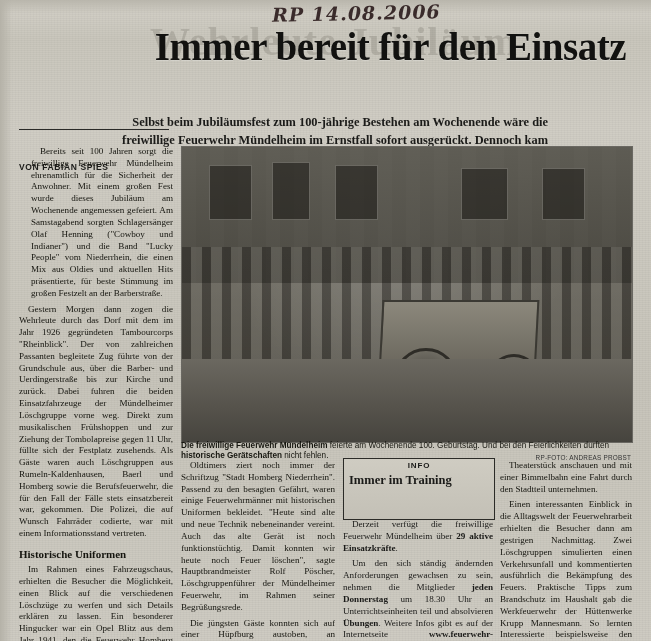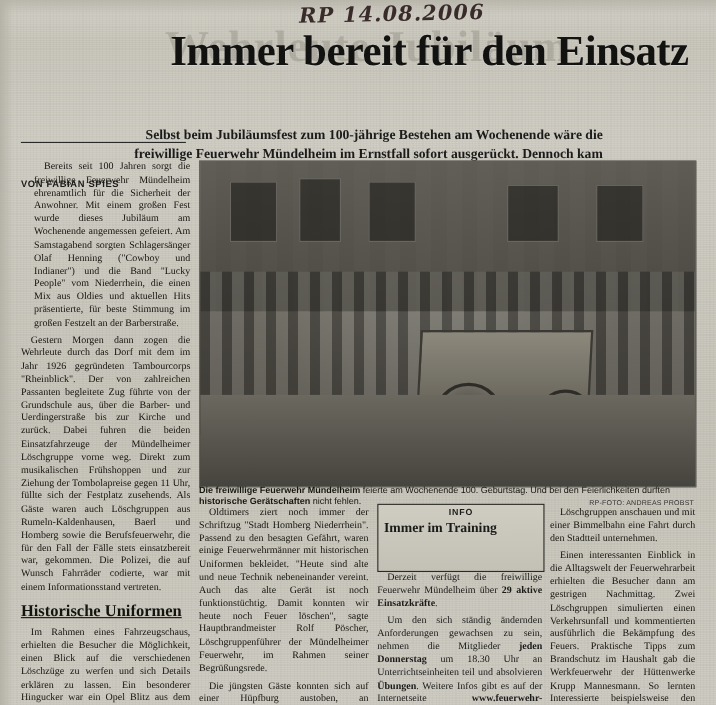--- a/index.html
+++ b/index.html
@@ -71,21 +71,21 @@
     position:absolute;
     font-size:9.1px;
     line-height:1.3;
     text-align:justify;
     color:#15150f;
   }
   .col p{margin:0 0 4px 0;text-indent:9px;}
   .col p.first{text-indent:9px;margin-left:12px;}
   .col h3{
     font-family:"Liberation Serif", serif;
-    font-size:15px;font-weight:bold;margin:7px 0 3px 0;text-indent:0;text-decoration:underline;
+    font-size:11px;font-weight:bold;margin:7px 0 3px 0;text-indent:0;
   }
 
   #col1{left:19px;top:146px;width:154px;height:480px;}
   #col2{left:181px;top:460px;width:154px;height:170px;}
   #col4{left:500px;top:460px;width:132px;height:172px;}
 
   
   .photo-wrap{
     position:absolute;left:181px;top:146px;width:450px;height:295px;
     background:#3e3c36;
@@ -231,16 +231,16 @@
   <div class="infobox">
     <div class="hdr">INFO</div>
     <div class="ttl">Immer im Training</div>
   </div>
   <div class="infotext">
     <p>Derzeit verfügt die freiwillige Feuerwehr Mündelheim über <b>29 aktive Einsatzkräfte</b>.</p>
     <p>Um den sich ständig ändernden Anforderungen gewachsen zu sein, nehmen die Mitglieder <b>jeden Donnerstag</b> um 18.30 Uhr an Unterrichtseinheiten teil und absolvieren <b>Übungen</b>. Weitere Infos gibt es auf der Internetseite <b>www.feuerwehr-muendelheim.de</b></p>
   </div>
 
   <div class="col" id="col4">
-    <p>Löschgruppen anschauen und mit einer Bimmelbahn eine Fahrt durch den Stadtteil unternehmen.</p>
+    <p>Theaterstück anschauen und mit einer Bimmelbahn eine Fahrt durch den Stadtteil unternehmen.</p>
     <p>Einen interessanten Einblick in die Alltagswelt der Feuerwehrarbeit erhielten die Besucher dann am gestrigen Nachmittag. Zwei Löschgruppen simulierten einen Verkehrsunfall und kommentierten ausführlich die Bekämpfung des Feuers. Praktische Tipps zum Brandschutz im Haushalt gab die Werkfeuerwehr der Hüttenwerke Krupp Mannesmann. So lernten Interessierte beispielsweise den korrekten Umgang mit einem Handfeuerlöscher.</p>
   </div>
 </div>
 
 </body></html>

